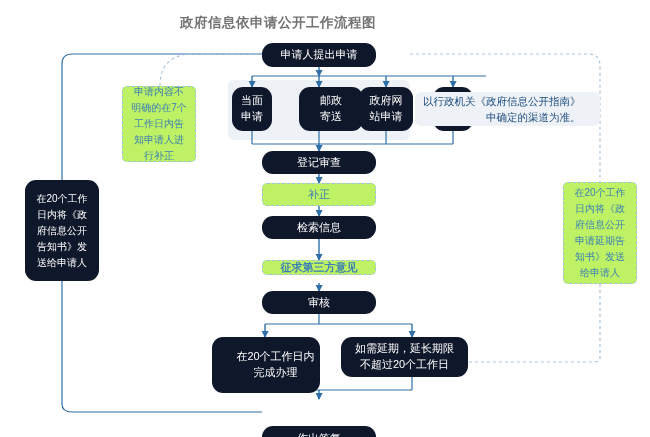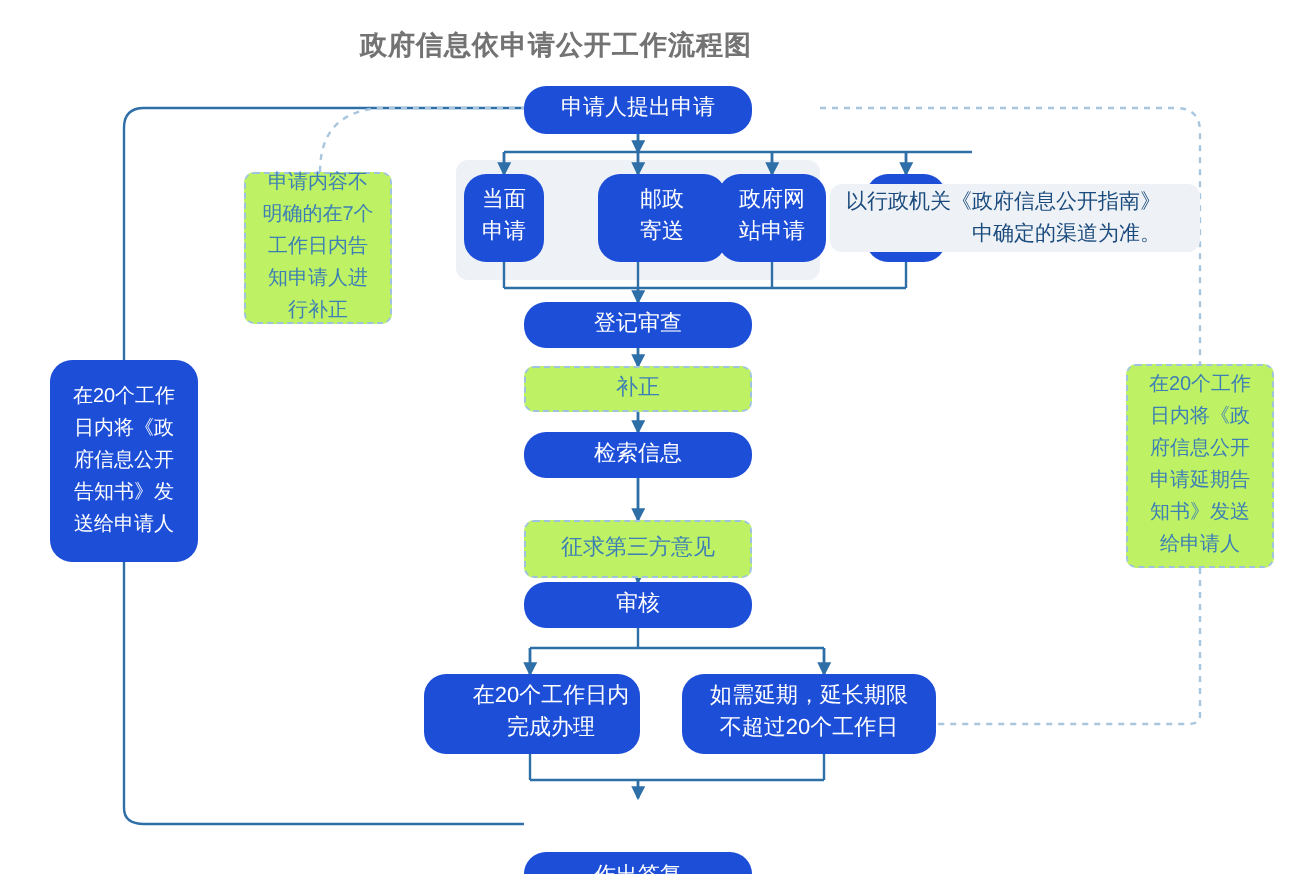--- a/index.html
+++ b/index.html
@@ -43,21 +43,21 @@
     box-sizing: border-box;
     display: flex;
     align-items: center;
     justify-content: center;
     text-align: center;
     border-radius: 5px;
     line-height: 1.45;
     white-space: pre-line;
   }
   .node.dark {
-    background: #1d4ed8;
+    background: #0f172a;
     color: #ffffff;
     font-size: 11px;
     border-radius: 11px;
   }
   .node.light {
     background: #bef264;
     color: #3d7fb5;
     border: 1px dashed #9fc3de;
     font-size: 11px;
   }
@@ -158,24 +158,24 @@
 站申请</div>
   <div class="node dark" style="left:433px; top:87px; width:40px; height:44px;">传真
 申请</div>
 
   <div class="node note" style="left:415px; top:92px; width:185px; height:34px;">以行政机关《政府信息公开指南》
 中确定的渠道为准。</div>
 
   <div class="node dark" style="left:262px; top:151px; width:114px; height:23px;">登记审查</div>
   <div class="node light" style="left:262px; top:183px; width:114px; height:23px;">补正</div>
   <div class="node dark" style="left:262px; top:216px; width:114px; height:23px;">检索信息</div>
-  <div class="node light" style="left:262px; top:260px; width:114px; height:29px;">征求第三方意见</div>
+  <div class="node light" style="left:262px; top:260px; width:114px; height:15px;font-weight:bold;">征求第三方意见</div>
   <div class="node dark" style="left:262px; top:291px; width:114px; height:23px;">审核</div>
 
-  <div class="node dark" style="left:212px; top:337px; width:108px; height:40px;padding-left:19px;">在20个工作日内
+  <div class="node dark" style="left:212px; top:337px; width:108px; height:56px;padding-left:19px;">在20个工作日内
 完成办理</div>
   <div class="node dark" style="left:341px; top:337px; width:127px; height:40px;">如需延期，延长期限
 不超过20个工作日</div>
 
   <div class="node dark" style="left:262px; top:399px; width:114px; height:25px;margin-top:27px;">作出答复</div>
 
   <div class="node light vertical" style="left:122px; top:86px; width:74px; height:76px;">申请内容不
 明确的在7个
 工作日内告
 知申请人进

